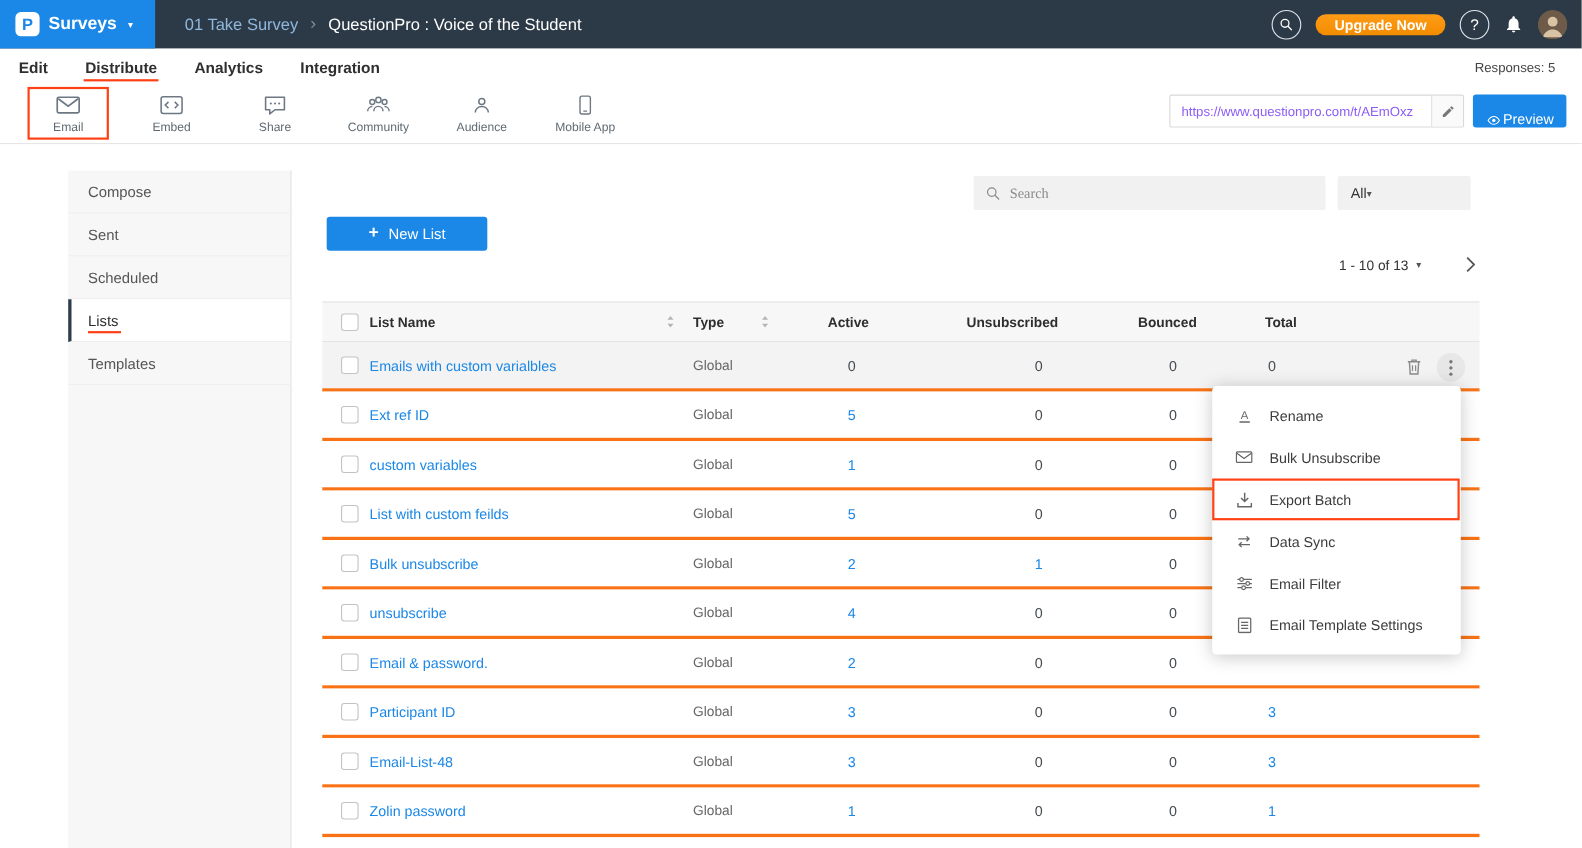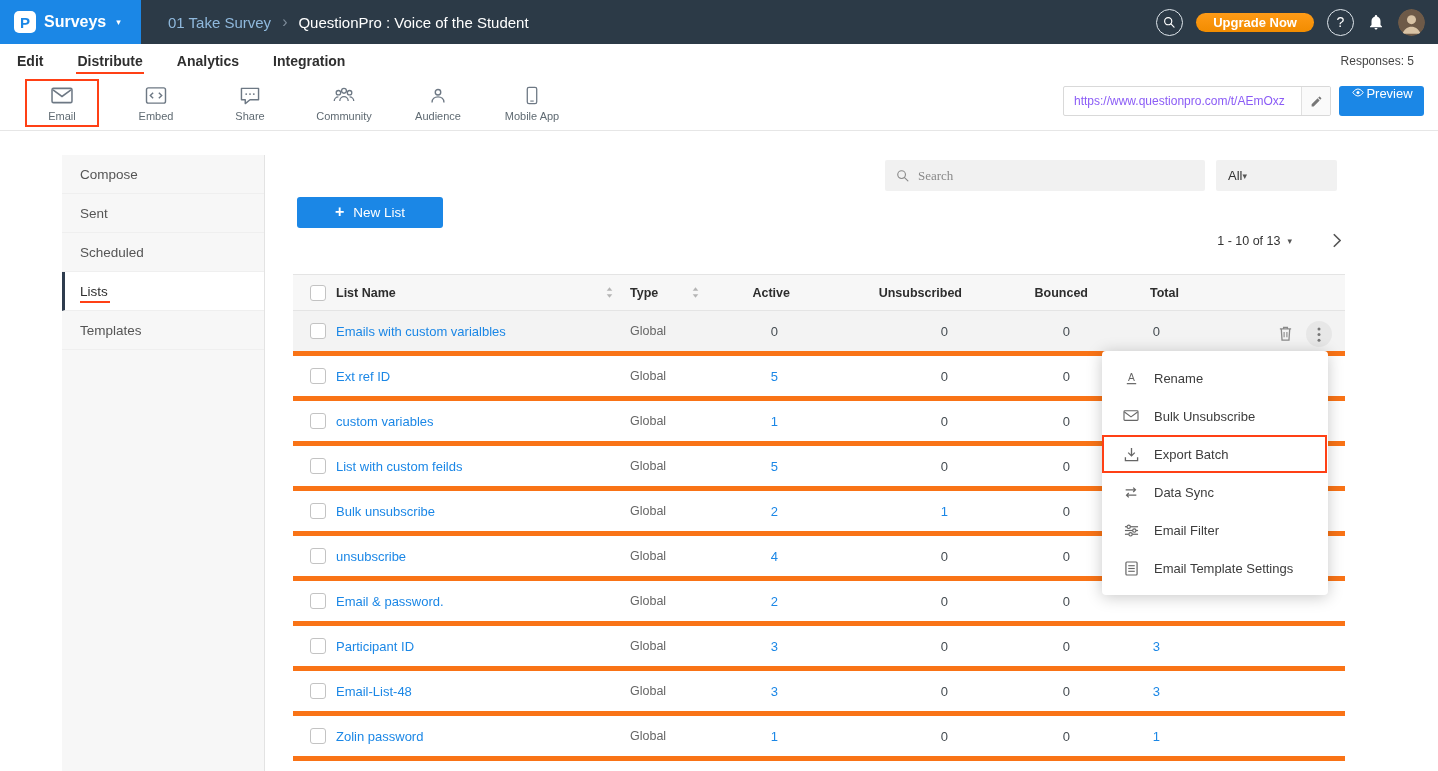--- a/index.html
+++ b/index.html
@@ -31,21 +31,21 @@
   
   .toolbar{position:absolute;top:78px;left:0;width:1438px;height:53px;background:#fff;border-bottom:1px solid #e6e6e6}
   .tb-items{position:absolute;left:30px;top:7px;display:flex;gap:30px}
   .tb-item{width:64px;display:flex;flex-direction:column;align-items:center;gap:5px;cursor:pointer;position:relative}
   .tb-icon{color:#6d7884;display:flex;height:20px;align-items:center}
   .tb-label{font-size:11px;color:#5f6a72;white-space:nowrap}
   .tb-item.annotated::after{content:"";position:absolute;top:-6px;bottom:-5px;left:-5px;right:-5px;border:2px solid var(--red,#ff4015)}
   .url-box{position:absolute;left:1063px;top:86px;width:268px;height:30px;border:1px solid #d9d9d9;border-radius:2px;background:#fff;display:flex;align-items:center;overflow:hidden}
   .url-text{flex:1;padding:0 10px;font-size:12px;color:#8b5cf6;white-space:nowrap;overflow:hidden;cursor:text}
   .url-edit{width:29px;height:100%;border-left:1px solid #e0e0e0;background:#fafafa;display:flex;align-items:center;justify-content:center;cursor:pointer}
-  .preview-btn{position:absolute;left:1339px;top:86px;width:85px;height:30px;background:var(--blue,#1b87e6);border:none;border-radius:3px;color:#fff;font-size:13px;display:flex;align-items:flex-start;justify-content:center;gap:0;cursor:pointer;font-family:inherit}
+  .preview-btn{position:absolute;left:1339px;top:86px;width:85px;height:30px;background:var(--blue,#1b87e6);border:none;border-radius:3px;color:#fff;font-size:13px;display:flex;align-items:flex-end;justify-content:center;gap:0;cursor:pointer;font-family:inherit}
 
   
   .sidebar{position:absolute;left:62px;top:155px;width:203px;bottom:0;background:#f7f7f7;border-right:1px solid #e3e3e3}
   .sb-item{height:39px;display:flex;align-items:center;padding-left:18px;font-size:13.5px;color:#555;border-bottom:1px solid #efefef;cursor:pointer}
   .sb-item.active{background:#fff;border-left:3px solid #2e3c4e;padding-left:15px;color:#2f2f2f}
   .sb-label{position:relative}
   .sb-item.annotated .sb-label::after{content:"";position:absolute;left:0;right:-2px;bottom:-4px;height:2px;background:var(--red,#ff4015)}
 
   
   .search-box{position:absolute;left:885px;top:160px;width:320px;height:31px;background:#f1f1f1;border-radius:2px;display:flex;align-items:center;padding:0 11px;gap:8px;color:#8a8a8a}
@@ -67,21 +67,21 @@
   .h-name{left:43px}
   .h-sort1{left:313px}
   .h-type{left:337px}
   .h-sort2{left:399px}
   .h-active{left:420px;width:77px;justify-content:flex-end}
   .h-unsub{left:580px;width:89px;justify-content:flex-end}
   .h-bounced{left:712px;width:83px;justify-content:flex-end}
   .h-total{left:857px}
   .sort-icon{display:flex;cursor:pointer}
   .cb{position:absolute;left:17px;top:50%;margin-top:-8px;width:16px;height:16px;border:1.5px solid #c3c3c3;border-radius:3px;background:#fff;cursor:pointer}
-  .trow{position:relative;height:45px;background:#fff;border-bottom:5px solid #f97316}
+  .trow{position:relative;height:45px;background:#fff;border-bottom:3px solid #f97316}
   .trow.hl{background:#f3f3f3}
   .cell.name{left:43px;color:var(--blue,#1b87e6);cursor:pointer;text-decoration:none;font-size:13px}
   .cell.type{left:337px;color:#666;font-size:12.5px}
   .cell.num{font-size:13px;color:#454c52;justify-content:flex-end}
   .cell.num.blue{color:var(--blue,#1b87e6);cursor:pointer}
   .cell.active{left:420px;width:65px}
   .cell.unsubscribed{left:580px;width:75px}
   .cell.bounced{left:712px;width:65px}
   .cell.total{left:820px;width:47px}
   .trash{position:absolute;left:985px;top:14px;cursor:pointer;display:flex}

